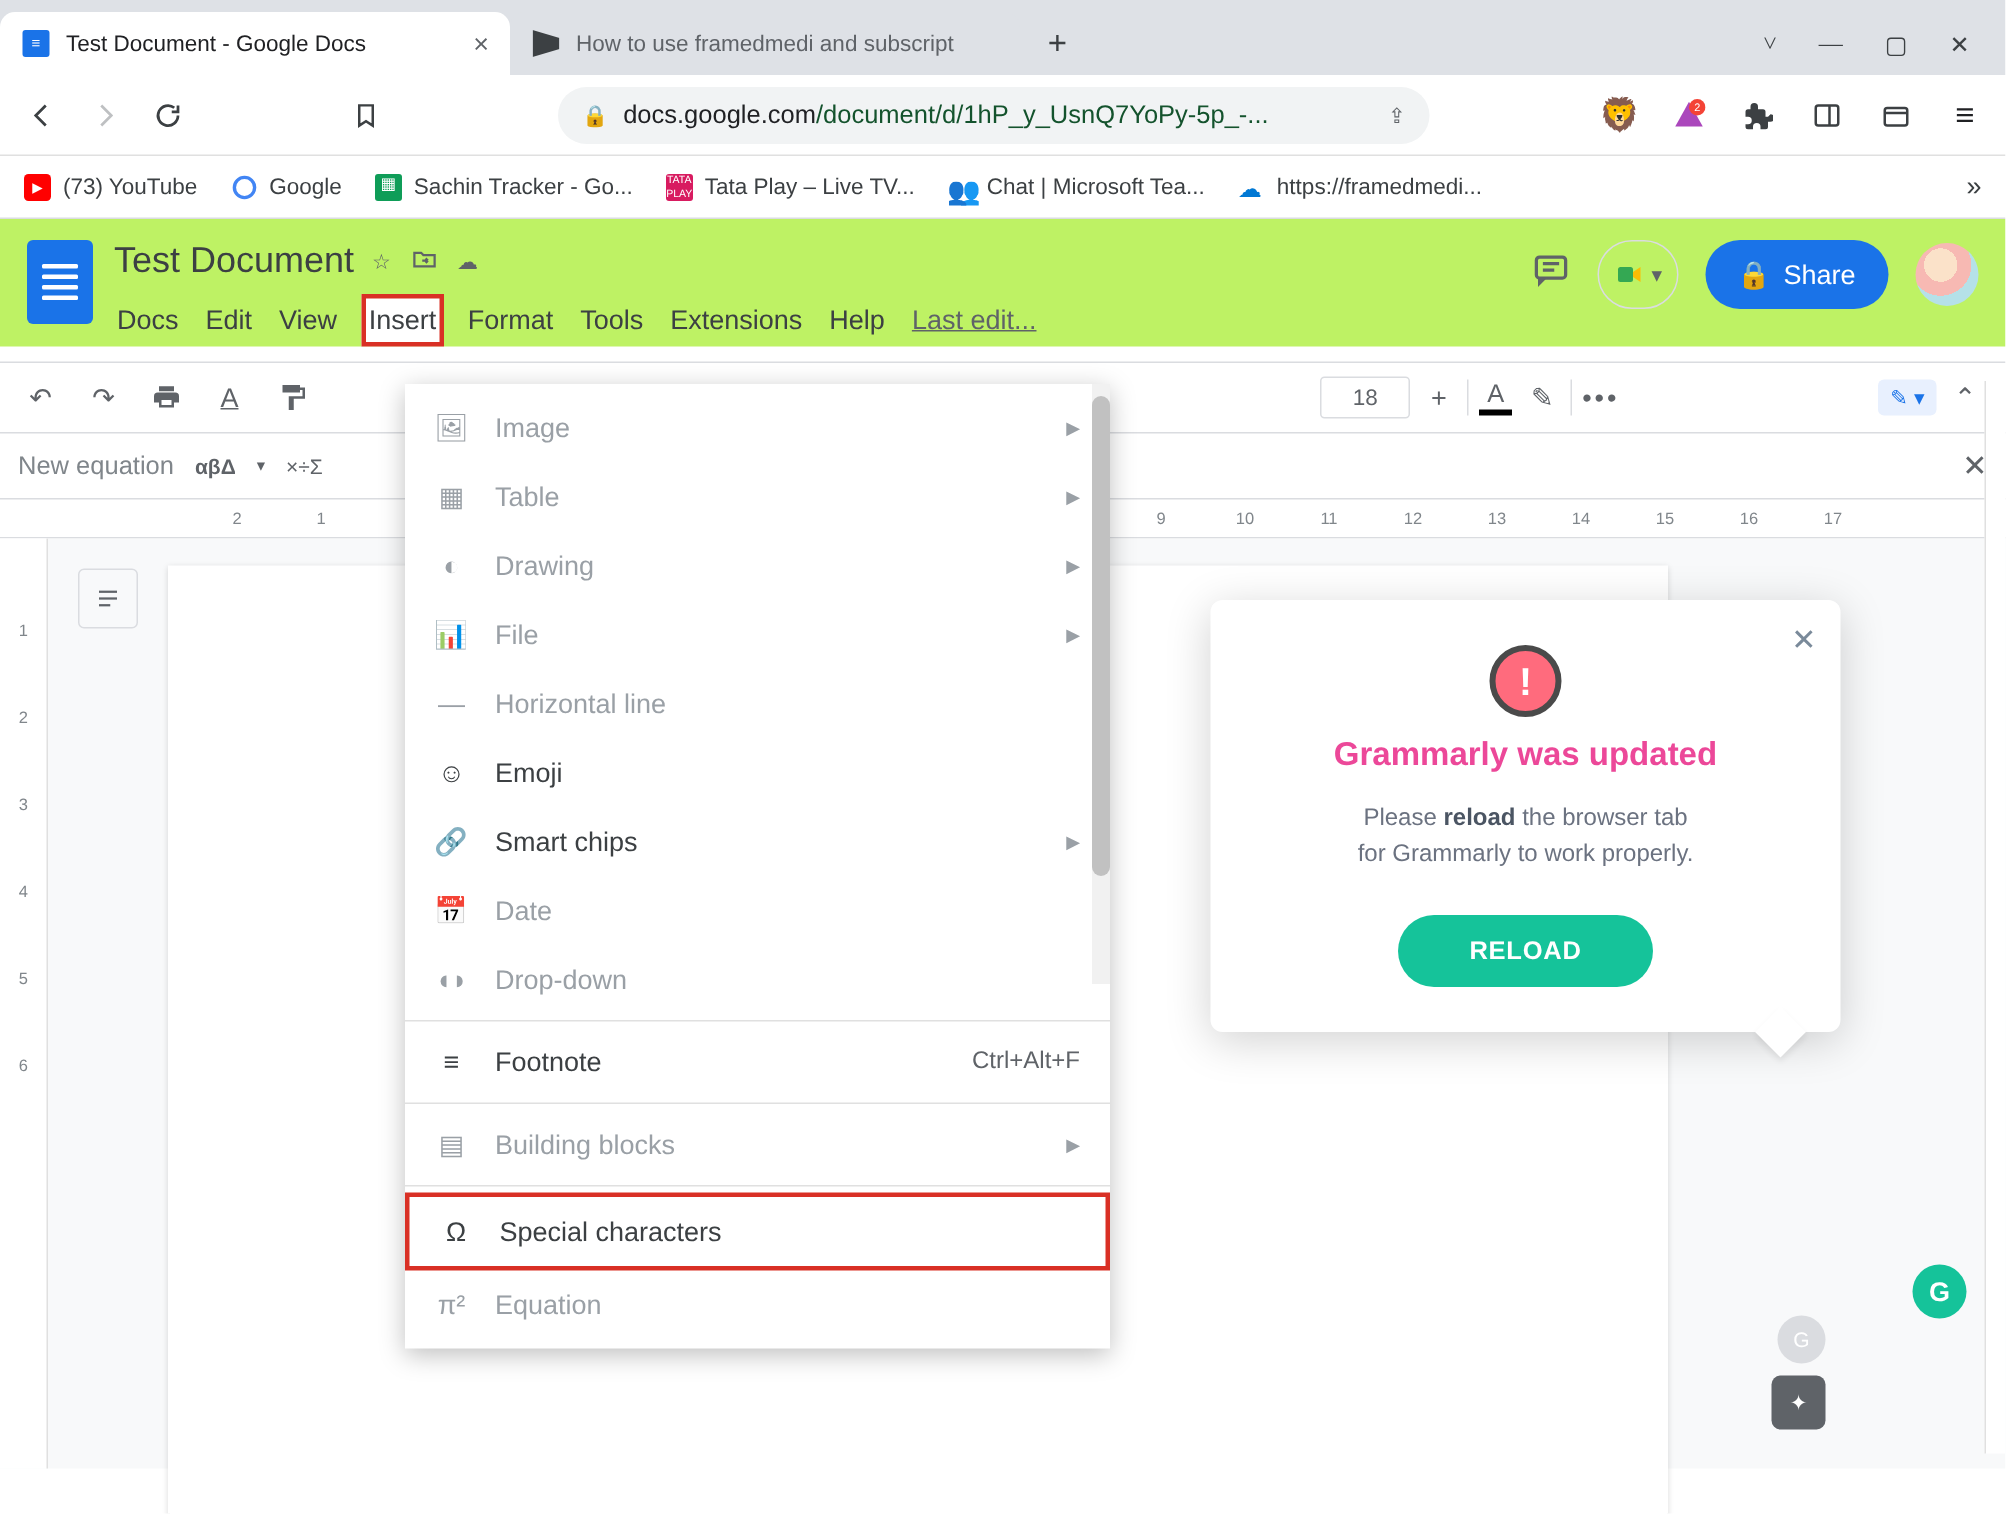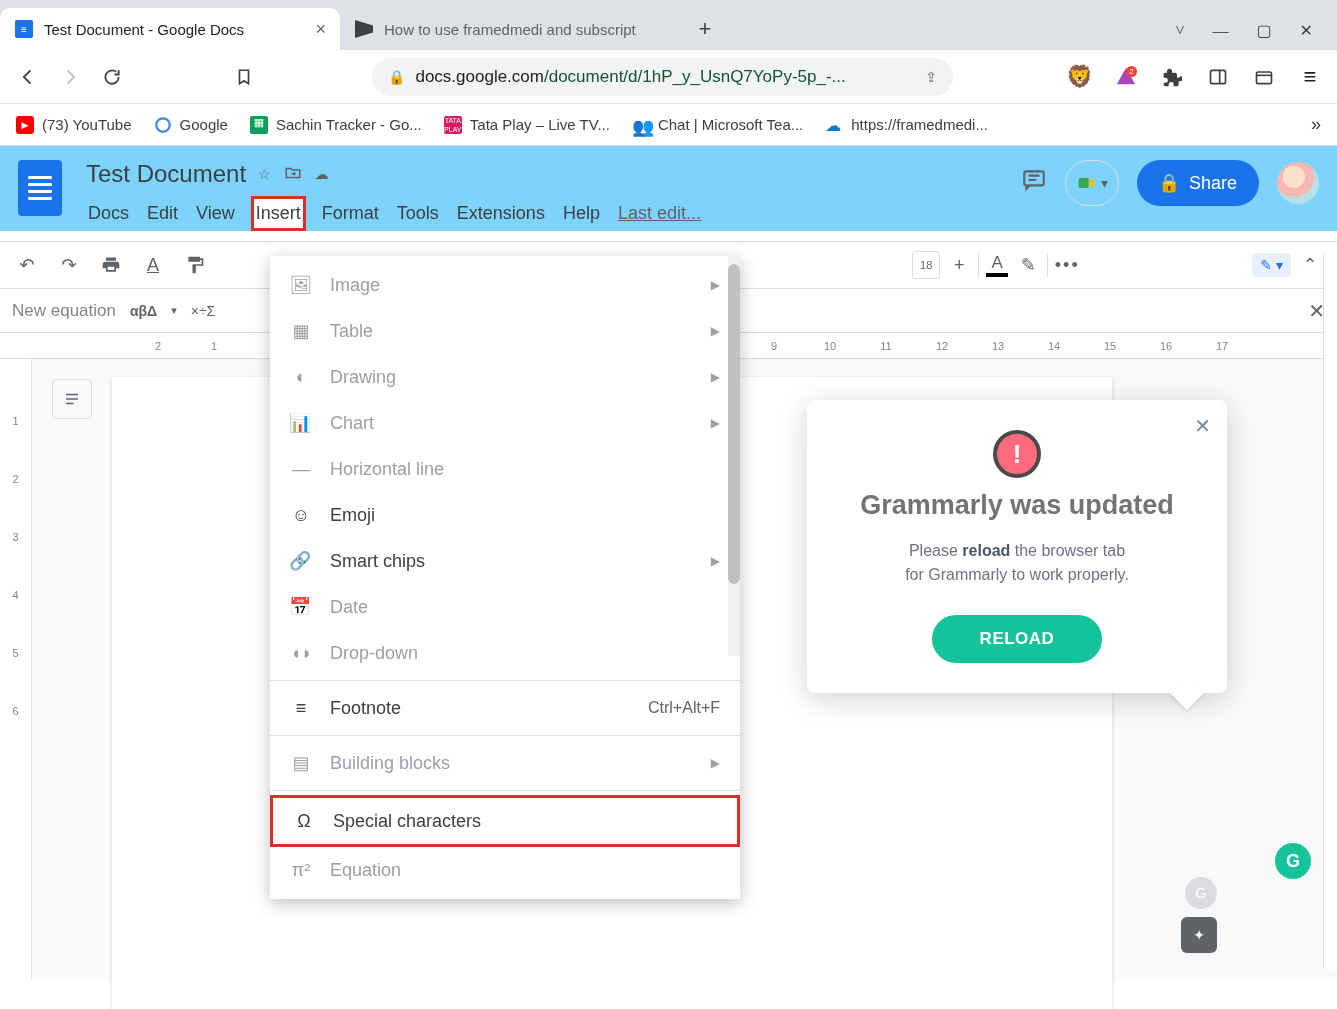--- a/index.html
+++ b/index.html
@@ -22,40 +22,40 @@
   .addr-bar { flex:1; max-width:620px; height:38px; background:#f1f3f4; border-radius:19px; display:flex; align-items:center; padding:0 16px; gap:10px; color:#5f6368; margin:0 100px;}
   .addr-bar .url { color:#202124; font-size:17px;}
   .addr-bar .url .rest { color:#14532d;}
   .right-icons { margin-left:auto; display:flex; gap:20px; align-items:center;}
   .right-icons .ic { width:26px; height:26px; display:flex; align-items:center; justify-content:center;}
   
   .bookmarks { height:42px; background:#fff; display:flex; align-items:center; padding:0 16px; gap:22px; border-bottom:1px solid #dadce0;}
   .bmk { display:flex; align-items:center; gap:8px; font-size:15px; color:#3c4043;}
   .bmk .bic { width:18px; height:18px;}
   
-  .docs-header { display:flex; align-items:flex-start; padding:14px 18px 0 18px; gap:24px; background:#7dd3fc;}
+  .docs-header { display:flex; align-items:flex-start; padding:14px 18px 0 18px; gap:14px; background:#bef264;}
   .docs-logo { width:44px; height:56px; background:#1a73e8; border-radius:4px; position:relative; display:flex; flex-direction:column; justify-content:center; padding:6px;}
   .docs-logo div { height:3px; background:#fff; border-radius:1px; margin:2px 4px;}
   .docs-title-area { flex:1;}
   .docs-title-row { display:flex; align-items:center; gap:12px;}
   .docs-title { font-size:24px; color:#3c4043;}
   .docs-menubar { display:flex; gap:14px; font-size:18px; color:#3c4043; margin-top:8px; flex-wrap:wrap; align-items:center;}
   .docs-menubar > span { padding:4px 2px; cursor:default;}
   .menu-insert { border:3px solid #d93025; padding:2px 6px; background:#fff;}
   .last-edit { color:#5f6368; text-decoration:underline;text-align:center;}
   .header-right { margin-left:auto; display:flex; align-items:center; gap:18px;}
   .meet-btn { width:54px; height:46px; border-radius:24px; border:1px solid #dadce0; display:flex; align-items:center; justify-content:center; gap:2px;}
   .share-btn { background:#1a73e8; color:#fff; font-size:18px; font-weight:500; padding:12px 22px; border-radius:26px; display:flex; gap:8px; align-items:center;}
   .avatar { width:42px; height:42px; border-radius:50%; background:radial-gradient(circle at 40% 35%, #fbe2c9 0 30%, #f7b9b3 30% 55%, #b5e1e8 55% 100%);}
   
   .docs-toolbar { height:48px; border-top:1px solid #dadce0; border-bottom:1px solid #dadce0; display:flex; align-items:center; padding:0 14px; gap:16px; margin-top:10px; color:#5f6368;}
   .tb-ic { width:26px; height:26px; display:flex; align-items:center; justify-content:center; font-size:18px;}
   .tb-sep { width:1px; height:24px; background:#dadce0;}
   .font-size { display:flex; align-items:center; gap:6px; margin-left:auto;}
-  .font-size .box { width:28px; height:28px; border:1px solid #dadce0; border-radius:3px; display:flex; align-items:center; justify-content:center; font-size:11px;}
+  .font-size .box { width:60px; height:28px; border:1px solid #dadce0; border-radius:3px; display:flex; align-items:center; justify-content:center; font-size:15px;}
   .text-color { width:24px; height:24px; display:flex; flex-direction:column; align-items:center;}
   .text-color .a { font-size:17px; font-weight:500;}
   .text-color .bar { width:22px; height:4px; background:#000;}
   .pen-chip { background:#e8f0fe; border-radius:4px; padding:4px 8px; display:flex; align-items:center; gap:4px; color:#1a73e8;}
   
   .eq-bar { height:44px; border-bottom:1px solid #dadce0; display:flex; align-items:center; padding:0 12px; gap:14px; color:#5f6368;}
   .eq-bar .new-eq { font-size:17px; color:#80868b;}
   .eq-bar .close-eq { margin-left:auto; font-size:20px; color:#5f6368;}
   
   .ruler { height:26px; border-bottom:1px solid #dadce0; position:relative; color:#80868b; font-size:11px; display:flex; align-items:center; padding-left:130px;}
@@ -74,21 +74,21 @@
   .menu-item .arrow { margin-left:auto; color:#9aa0a6; font-size:12px;}
   .menu-item .shortcut { margin-left:auto; color:#5f6368; font-size:16px;}
   .menu-sep { height:1px; background:#e0e0e0; margin:4px 0;}
   .menu-hl { border:3px solid #d93025;}
   .menu-scroll { position:absolute; right:0; top:0; width:12px; height:400px; background:#f1f1f1;}
   .menu-scroll .thumb { width:12px; height:320px; background:#c1c1c1; border-radius:6px; margin-top:8px;}
   
   .gram-popup { position:absolute; right:110px; top:400px; width:420px; background:#fff; box-shadow:0 6px 30px rgba(0,0,0,0.18); border-radius:8px; padding:30px 26px; text-align:center; z-index:40;}
   .gram-popup .close { position:absolute; right:16px; top:14px; color:#7a8a9a; font-size:20px;}
   .gram-popup .icn { width:48px; height:48px; border-radius:50%; border:4px solid #4a4a4a; background:#ff6b7d; margin:0 auto 12px; display:flex; align-items:center; justify-content:center; color:#fff; font-size:26px; font-weight:bold;}
-  .gram-popup h3 { font-size:27px; font-weight:700; color:#737373; margin:12px 0 18px;}
+  .gram-popup h3 { font-size:22px; font-weight:700; color:#ec4899; margin:12px 0 18px;}
   .gram-popup p { font-size:16px; color:#6b7280; line-height:1.5;}
   .gram-popup p b { color:#4b5563; font-weight:700;}
   .gram-popup .reload { margin-top:28px; display:inline-block; background:#15c39a; color:#fff; font-size:17px; font-weight:600; padding:14px 48px; border-radius:28px; letter-spacing:0.5px;}
   .gram-popup .tail { position:absolute; bottom:-12px; right:28px; width:24px; height:24px; background:#fff; transform:rotate(45deg); box-shadow:2px 2px 4px rgba(0,0,0,0.08);}
   
   .gram-badge { position:absolute; right:26px; bottom:130px; width:36px; height:36px; border-radius:50%; background:#15c39a; color:#fff; display:flex; align-items:center; justify-content:center; font-size:18px; font-weight:bold;}
   .gram-gray { position:absolute; right:120px; bottom:100px; width:32px; height:32px; border-radius:50%; background:#dadce0; color:#fff; display:flex; align-items:center; justify-content:center;}
   .explore { position:absolute; right:120px; bottom:56px; width:36px; height:36px; background:#5f6368; border-radius:6px; display:flex; align-items:center; justify-content:center; color:#fff;}
   .sidepanel { position:absolute; right:0; top:254px; bottom:40px; width:14px; border-left:1px solid #e0e0e0; background:#fff;}
 </style>
@@ -352,21 +352,21 @@
       <span>Table</span>
       <span class="arrow">▶</span>
     </div>
   <div class="menu-item disabled">
       <span class="mi-ic">◐</span>
       <span>Drawing</span>
       <span class="arrow">▶</span>
     </div>
   <div class="menu-item disabled">
       <span class="mi-ic">📊</span>
-      <span>Chart</span>
+      <span>File</span>
       <span class="arrow">▶</span>
     </div>
   <div class="menu-item disabled">
       <span class="mi-ic">—</span>
       <span>Horizontal line</span>
     </div>
   <div class="menu-item">
       <span class="mi-ic">☺</span>
       <span>Emoji</span>
     </div>

